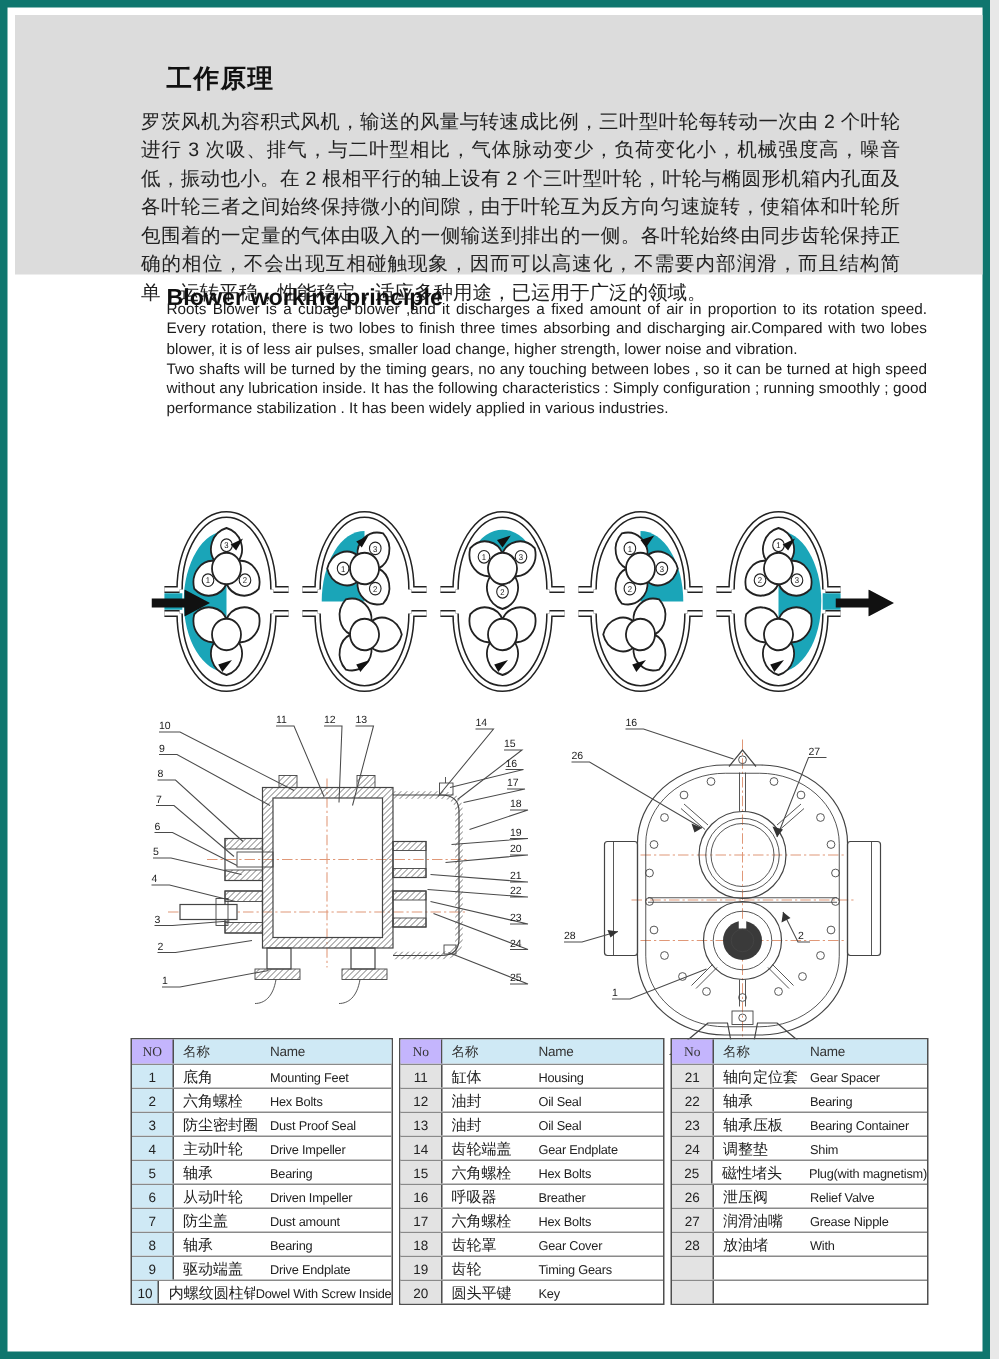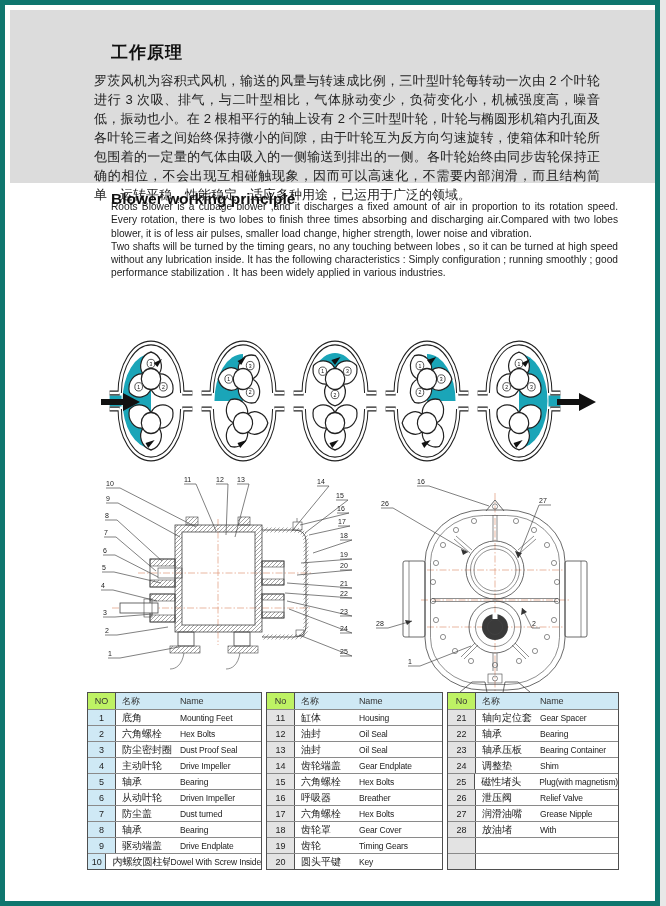--- a/index.html
+++ b/index.html
@@ -40,21 +40,21 @@
   .tgroup{border:1px solid #4f4f4f;}
   .tgroup:nth-child(1){width:173px;}
   .tgroup:nth-child(2){width:175px;}
   .tgroup:nth-child(3){width:170px;}
   .trow{display:flex;height:16px;align-items:center;border-top:1px solid #8a8a8a;box-sizing:border-box;}
   .trow:first-child{border-top:none;}
   .cno{width:28px;align-self:stretch;display:flex;align-items:center;justify-content:center;
        font-size:9px;border-right:1px solid #4f4f4f;box-sizing:border-box;color:#222;}
   .cno.blue{background:#cfe9f5;}
   .cno.gray{background:#e3e3e3;}
-  .cno.hblue{background:#bef264;}
+  .cno.hblue{background:#c4b5fd;font-family:Liberation Serif, serif;}
   .cname{flex:1;display:flex;align-items:center;padding-left:6px;align-self:stretch;}
   .cname.hblue{background:#cfe9f5;}
   .cname .cn{width:58px;font-size:10px;color:#222;white-space:nowrap;overflow:hidden;}
   .cname .en{font-size:8.5px;letter-spacing:-0.15px;color:#222;white-space:nowrap;}
   .thead .cname .cn,.thead .cname .en,.thead .cno{font-size:9px;color:#333;}
 </style>
 </head>
 <body>
 
 <div class="page">
@@ -393,21 +393,21 @@
           <div class="cno blue">6</div>
           <div class="cname">
             <span class="cn">从动叶轮</span>
             <span class="en">Driven Impeller</span>
           </div>
         </div>
         <div class="trow">
           <div class="cno blue">7</div>
           <div class="cname">
             <span class="cn">防尘盖</span>
-            <span class="en">Dust turned</span>
+            <span class="en">Dust amount</span>
           </div>
         </div>
         <div class="trow">
           <div class="cno blue">8</div>
           <div class="cname">
             <span class="cn">轴承</span>
             <span class="en">Bearing</span>
           </div>
         </div>
         <div class="trow">

